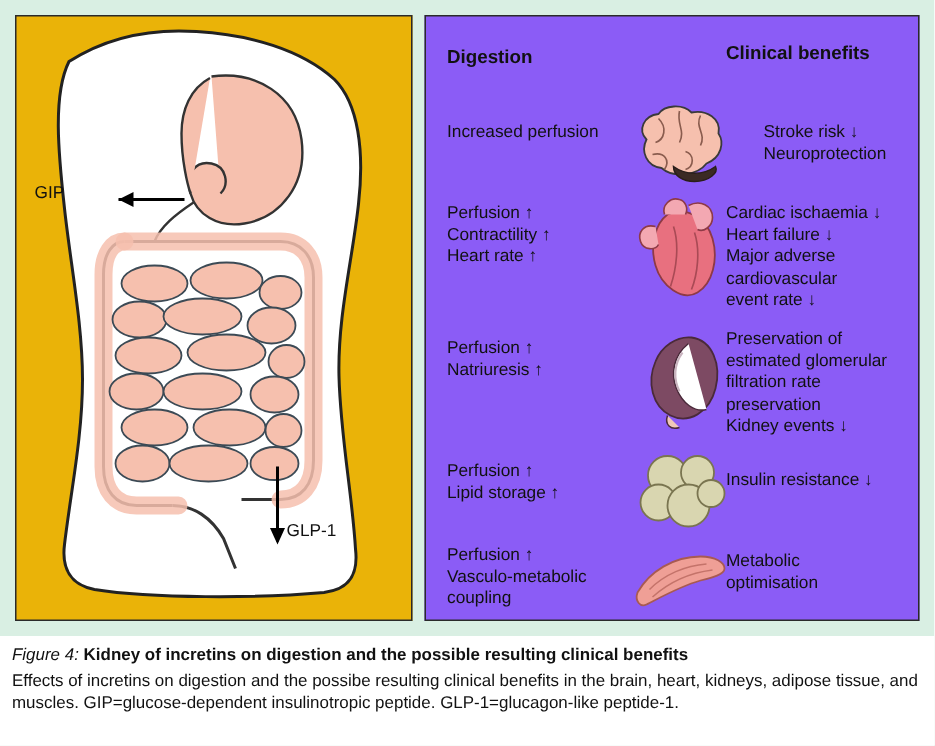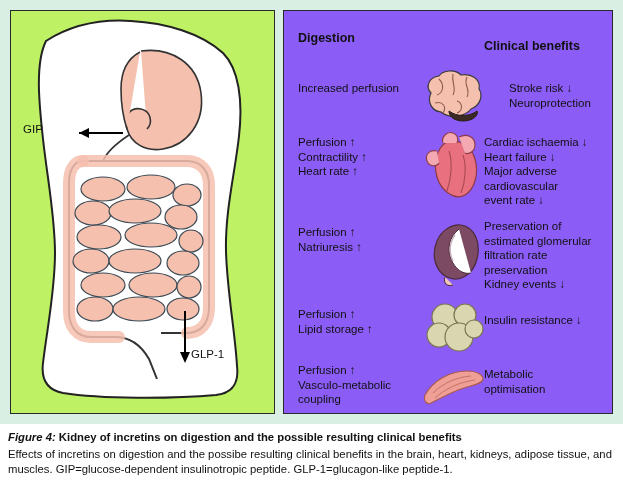--- a/index.html
+++ b/index.html
@@ -26,21 +26,21 @@
     height: 424px;
     background: #d9efe3;
     box-sizing: border-box;
   }
   .body-panel {
     position: absolute;
     left: 10px;
     top: 10px;
     width: 265px;
     height: 404px;
-    background: #bef264;
+    background: #eab308;
     border: 1px solid #2a2a2a;
     box-sizing: border-box;
     overflow: hidden;
   }
   .table-panel {
     position: absolute;
     left: 283px;
     top: 10px;
     width: 330px;
     height: 404px;
@@ -49,21 +49,21 @@
     box-sizing: border-box;
     overflow: hidden;
   }
   .col-head {
     position: absolute;
     font-size: 12.5px;
     font-weight: bold;
     color: #111111;
   }
   .col-head.digestion { left: 14px; top: 20px; }
-  .col-head.benefits { left: 200px; top: 28px; text-align: right; }
+  .col-head.benefits { left: 200px; top: 17px; text-align: right; }
 
   .row {
     position: absolute;
     left: 0;
     width: 330px;
   }
   .cell {
     position: absolute;
     font-size: 11.5px;
     line-height: 14.5px;
@@ -83,21 +83,21 @@
     position: absolute;
     left: 8px;
     top: 430px;
     width: 607px;
     font-size: 11.3px;
     line-height: 15px;
     color: #111111;
   }
   .caption .fig-label {
     font-style: italic;
-    font-weight: bold;
+    font-weight: normal;
   }
   .caption .fig-title {
     font-weight: bold;
   }
   .caption .fig-body {
     display: block;
     margin-top: 2px;
   }
   .label {
     position: absolute;

